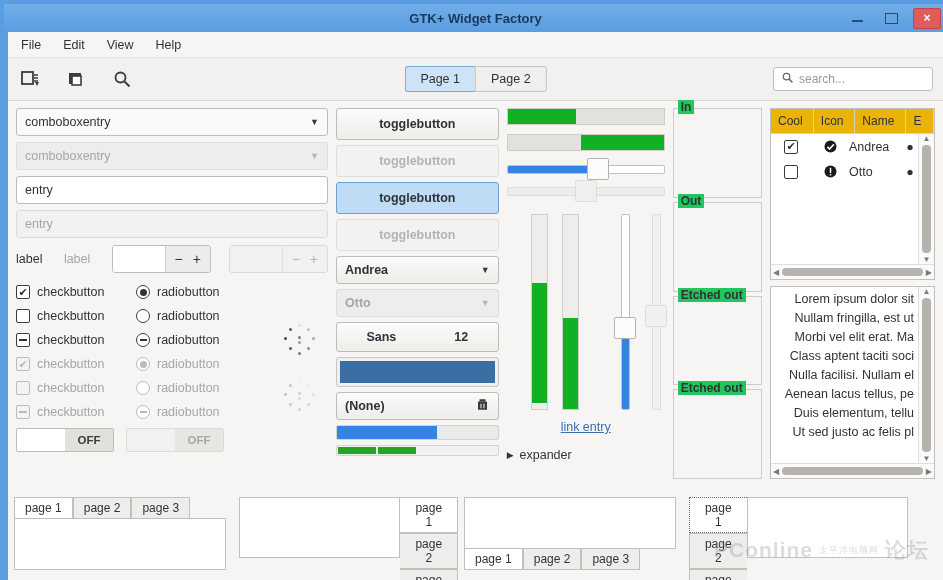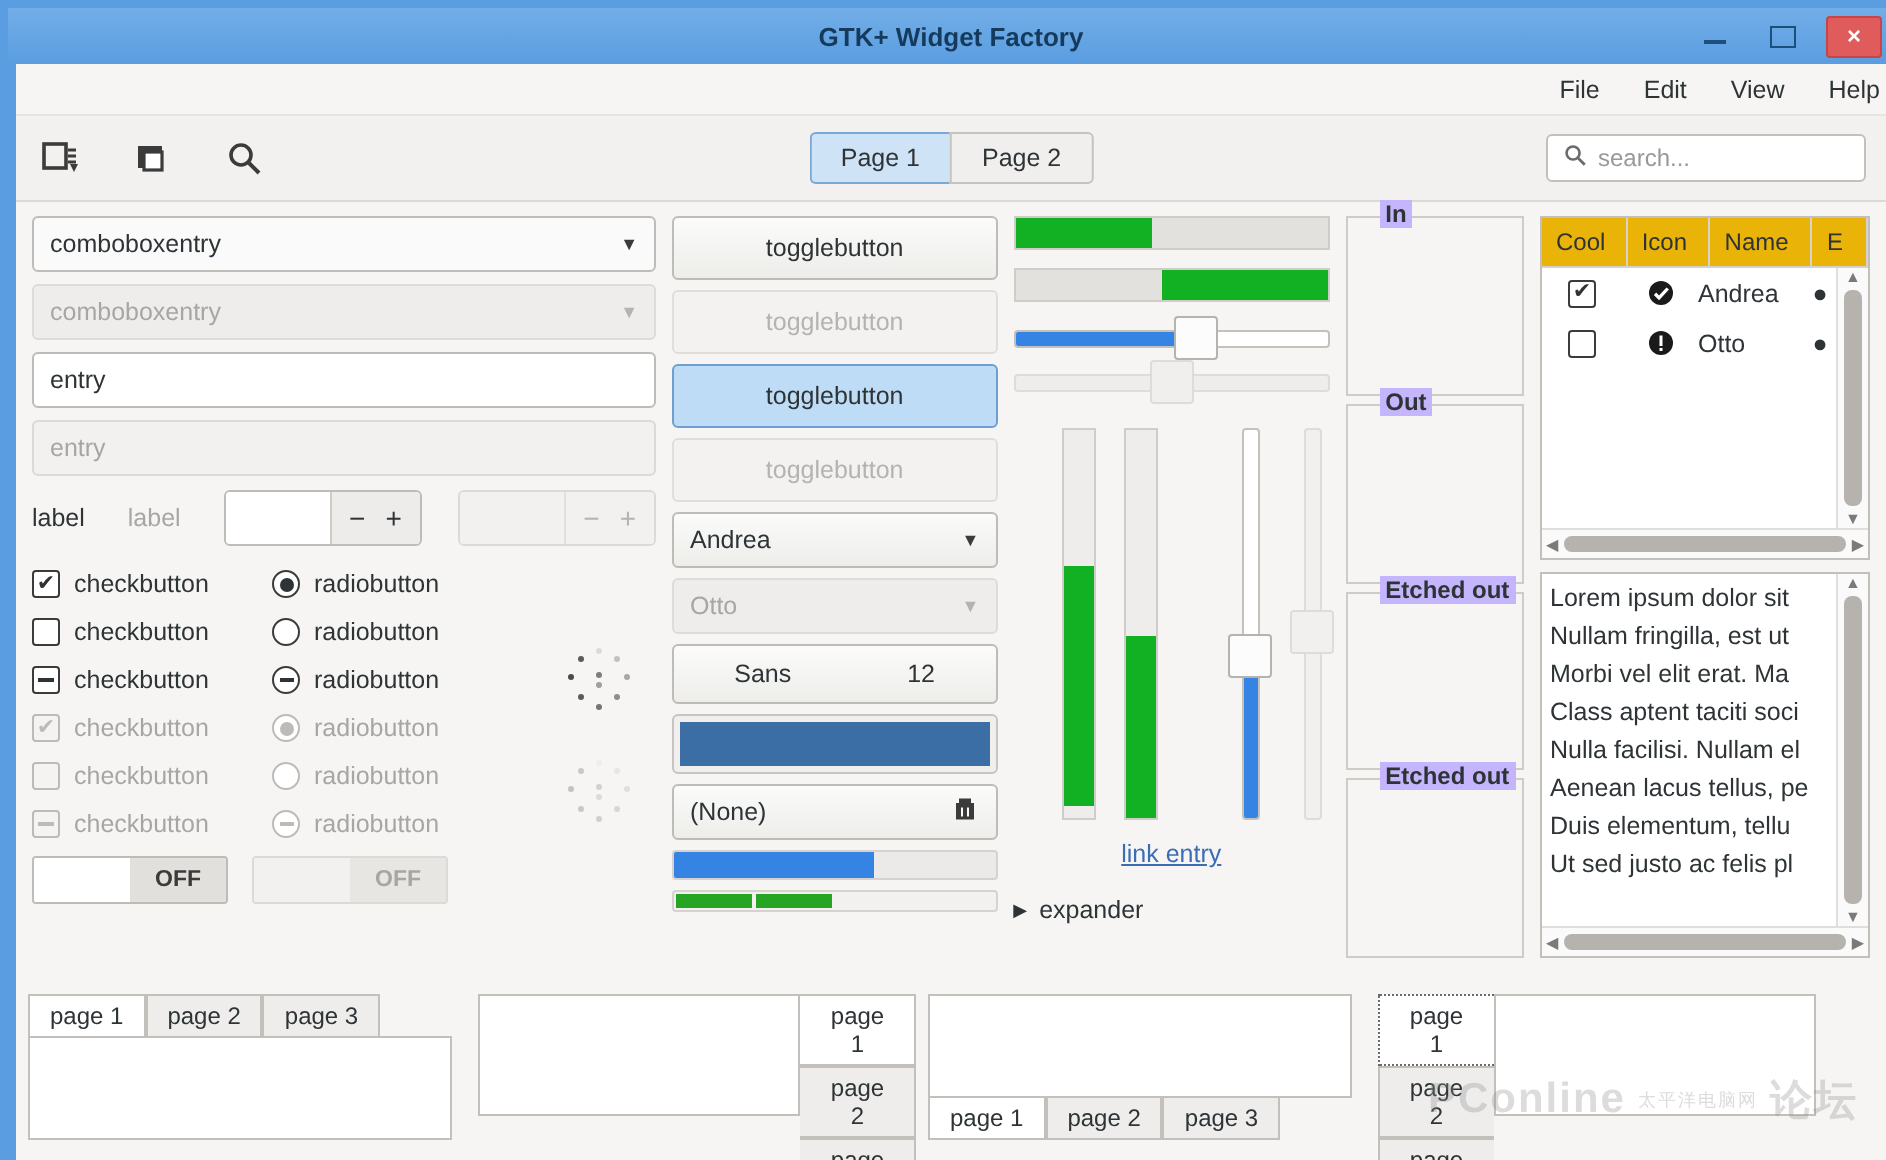--- a/index.html
+++ b/index.html
@@ -24,21 +24,21 @@
   .wbtn.close{background:#e05c5c;border:1px solid #c94444;border-radius:2px;color:#fff;
     width:26px;height:19px;font-size:12px;font-weight:bold;}
   .wbtn .bar{width:11px;height:2px;background:#1d4f7c;display:block;margin-top:6px;}
   .wbtn .sq{width:11px;height:9px;border:1.6px solid #1d4f7c;display:block;}
 
   
   .client{position:absolute;left:4px;top:28px;width:935px;height:548px;background:#f6f5f4;}
 
   
   .menubar{height:25px;display:flex;align-items:center;padding-left:10px;gap:16px;
-    background:#f6f5f4;border-bottom:1px solid #e6e4e1;justify-content:flex-end;}
+    background:#f6f5f4;border-bottom:1px solid #e6e4e1;}
   .menuitem{font-size:12.5px;color:#2e3436;padding:2px 3px;}
 
   
   .toolbar{height:42px;display:flex;align-items:center;padding:0 10px;
     background:#f2f1f0;border-bottom:1px solid #dcd9d6;position:relative;}
   .tbicons{display:flex;align-items:center;gap:22px;}
   .tbicon{width:24px;height:24px;display:flex;align-items:center;justify-content:center;}
   .pagetabs{position:absolute;left:50%;transform:translateX(-50%);display:flex;}
   .ptab{padding:5px 15px;font-size:12.5px;background:#f0efee;border:1px solid #c6c2bd;
     border-right:none;}
@@ -48,21 +48,21 @@
   .searchbox{position:absolute;right:10px;width:160px;height:24px;background:#fff;
     border:1px solid #c3bfbb;border-radius:3px;display:flex;align-items:center;gap:5px;
     padding:0 7px;box-sizing:border-box;}
   .searchbox .ph{color:#9a9996;font-size:12px;}
 
   
   .main{position:absolute;left:0;top:68px;width:935px;height:387px;
     display:flex;padding:8px;box-sizing:border-box;gap:8px;}
   .col{display:flex;flex-direction:column;}
   .c1{width:312px;gap:6px;}
-  .c2{width:182px;gap:5px;}
+  .c2{width:182px;gap:5px;font-weight:bold;}
   .c3{width:158px;}
   .c4{width:100px;gap:4px;}
   .c5{width:165px;gap:6px;}
 
   
   .combo{height:28px;background:#fafafa;border:1px solid #bfbbb6;border-radius:3px;
     display:flex;align-items:center;padding:0 8px;justify-content:space-between;
     box-sizing:border-box;font-size:12.5px;}
   .combo.flat{background:#eeedec;border-color:#dedbd8;color:#a8a6a3;}
   .combo .arrow{font-size:9px;color:#3b3b3b;}
@@ -155,21 +155,21 @@
     border:1px solid #b6b2ae;border-radius:2px;box-sizing:border-box;}
   .vscale.dis .trough{background:#f1f0ef;border-color:#dedbd8;}
   .vscale.dis .slid{background:#f1f0ef;border:1px solid #dedbd8;}
 
   .linkbtn{text-align:center;color:#3b6db5;text-decoration:underline;font-size:12.5px;}
   .expander{display:flex;align-items:center;gap:6px;font-size:12.5px;}
   .expander .tri{font-size:9px;}
 
   
   .frame{border:1px solid #cfcbc7;position:relative;flex:1;background:#f6f5f4;}
-  .frame .cap{position:absolute;left:16px;top:-9px;background:#c4b5fd;padding:0 3px;
+  .frame .cap{position:absolute;left:4px;top:-9px;background:#22c55e;padding:0 3px;
     font-size:12px;font-weight:bold;}
 
   
   .tv{height:170px;border:1px solid #c3bfbb;background:#fff;display:flex;flex-direction:column;}
   .tvhead{display:flex;height:24px;background:#eab308;border-bottom:1px solid #d6d2ce;font-size:12px;}
   .tvhead div{display:flex;align-items:center;padding:0 7px;border-right:1px solid #d6d2ce;}
   .tvbody{flex:1;display:flex;}
   .tvrows{flex:1;}
   .tvrow{display:flex;align-items:center;height:25px;font-size:12.5px;}
   .tvrow .c{display:flex;align-items:center;justify-content:center;}
@@ -178,21 +178,21 @@
   .tvrow .nm{width:54px;justify-content:flex-start;}
   .vsb{width:15px;background:#fafafa;border-left:1px solid #e0ddda;
     display:flex;flex-direction:column;align-items:center;justify-content:space-between;font-size:8px;color:#7a7a7a;}
   .vsb .thumb{width:9px;flex:1;background:#b6b2ae;border-radius:4px;margin:2px 0;}
   .hsb{height:14px;background:#fafafa;border-top:1px solid #e0ddda;display:flex;
     align-items:center;justify-content:space-between;padding:0 2px;font-size:8px;color:#7a7a7a;}
   .hsb .thumb{height:8px;flex:1;background:#b6b2ae;border-radius:4px;margin:0 3px;}
 
   .tview{flex:1;border:1px solid #c3bfbb;background:#fff;display:flex;flex-direction:column;}
   .tvtext{flex:1;display:flex;overflow:hidden;}
-  .tvlines{flex:1;padding:3px 4px;font-size:12.5px;line-height:19px;white-space:nowrap;overflow:hidden;}
+  .tvlines{flex:1;padding:3px 4px;font-size:12.5px;line-height:19px;white-space:nowrap;overflow:hidden;text-align:right;}
 
   
   .bottom{position:absolute;left:0;top:459px;width:935px;height:89px;
     display:flex;padding:6px;gap:6px;box-sizing:border-box;}
   .nb{border:0;position:relative;font-size:12px;}
   .nb .tabs{display:flex;}
   .tab{padding:3px 10px;border:1px solid #c3bfbb;background:#eeedec;}
   .tab.sel{background:#fff;}
   .tab.dotted{border:1px dotted #6b6b6b;background:#fff;}
   .nbpage{background:#fff;border:1px solid #c3bfbb;}

